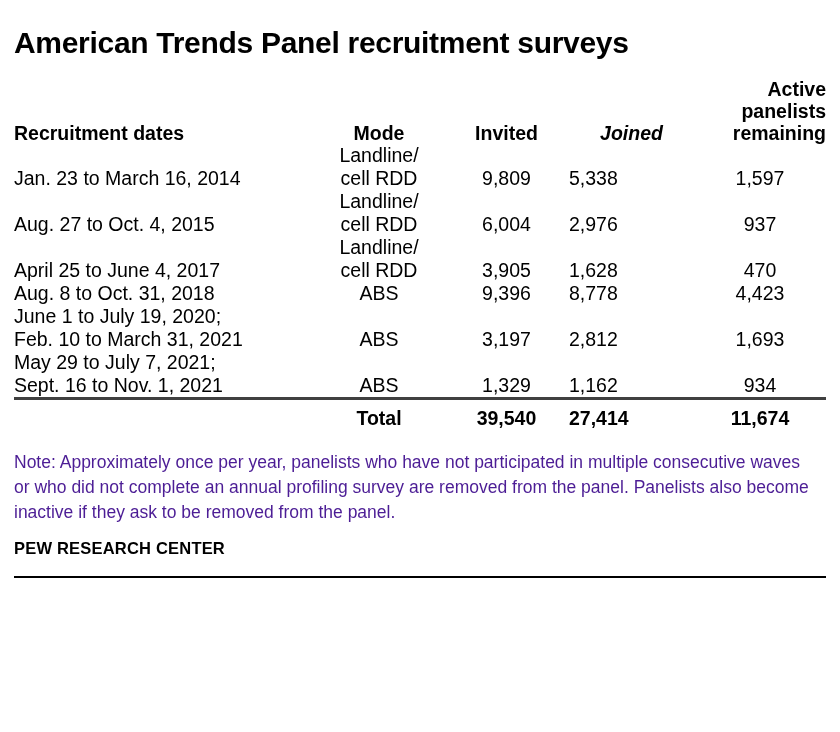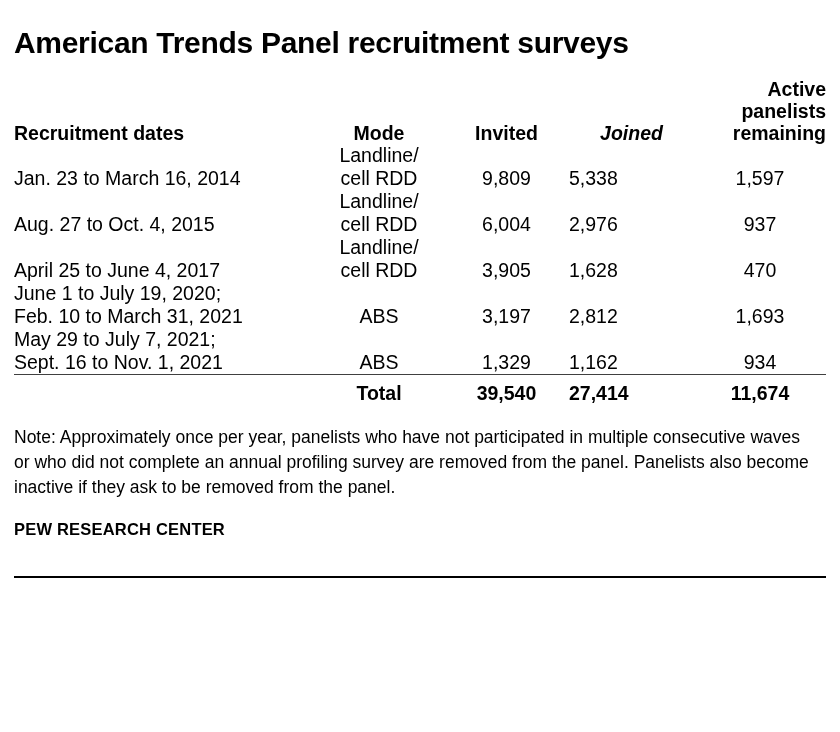--- a/index.html
+++ b/index.html
@@ -67,35 +67,35 @@
     text-align: left;
     white-space: pre-line;
   }
   td.mode  { text-align: center; white-space: pre-line; }
   td.num-inv { text-align: center; padding-right: 8px;}
   td.num-join { text-align: left; padding-right: 4px;}
   td.num-act { text-align: center; padding-right: 4px;}
 
   tr.total td {
     font-weight: bold;
-    border-top: 1px solid #404040;
+    border-top: 3px solid #404040;
     padding-top: 7px;
     padding-bottom: 4px;
   }
   tr.total td.mode { text-align: center; }
 
   .note {
     margin-top: 16px;
     font-size: 17.5px;
     line-height: 1.42;
-    color: #000000;
+    color: #4c1d95;
     width: 800px;
   }
   .source {
-    margin-top: 20px;
+    margin-top: 14px;
     font-size: 16.5px;
     font-weight: bold;
     letter-spacing: 0.2px;
   }
   .rule-bottom {
     position: absolute;
     left: 14px;
     right: 14px;
     bottom: 18px;
     border-top: 2px solid #000000;
@@ -146,20 +146,27 @@
       </tr>
       <tr>
         <td class="dates">April 25 to June 4, 2017</td>
         <td class="mode">Landline/
 cell RDD</td>
         <td class="num-inv">3,905</td>
         <td class="num-join">1,628</td>
         <td class="num-act">470</td>
       </tr>
       <tr>
+        <td class="dates">Aug. 8 to Oct. 31, 2018</td>
+        <td class="mode">ABS</td>
+        <td class="num-inv">9,396</td>
+        <td class="num-join">8,778</td>
+        <td class="num-act">4,423</td>
+      </tr>
+      <tr>
         <td class="dates">June 1 to July 19, 2020;
 Feb. 10 to March 31, 2021</td>
         <td class="mode">ABS</td>
         <td class="num-inv">3,197</td>
         <td class="num-join">2,812</td>
         <td class="num-act">1,693</td>
       </tr>
       <tr>
         <td class="dates">May 29 to July 7, 2021;
 Sept. 16 to Nov. 1, 2021</td>

